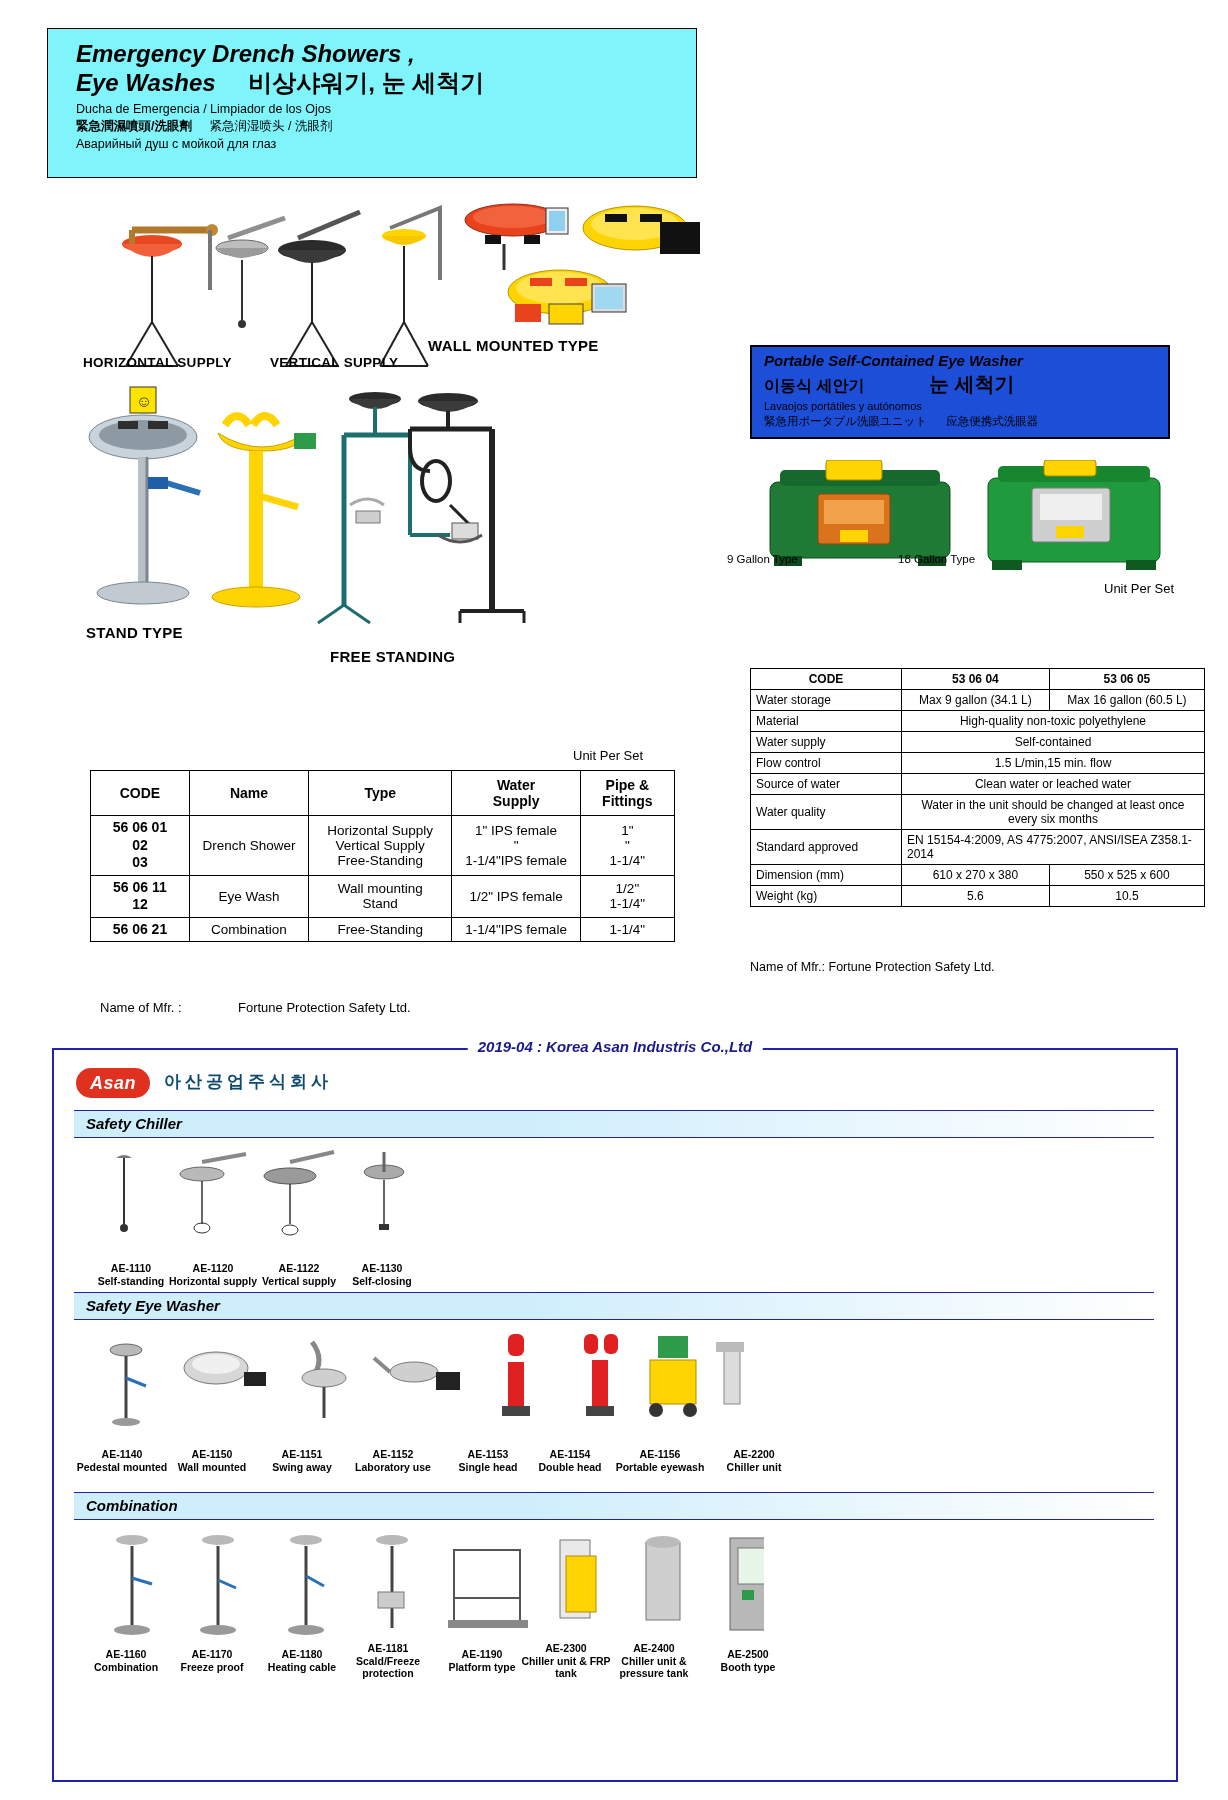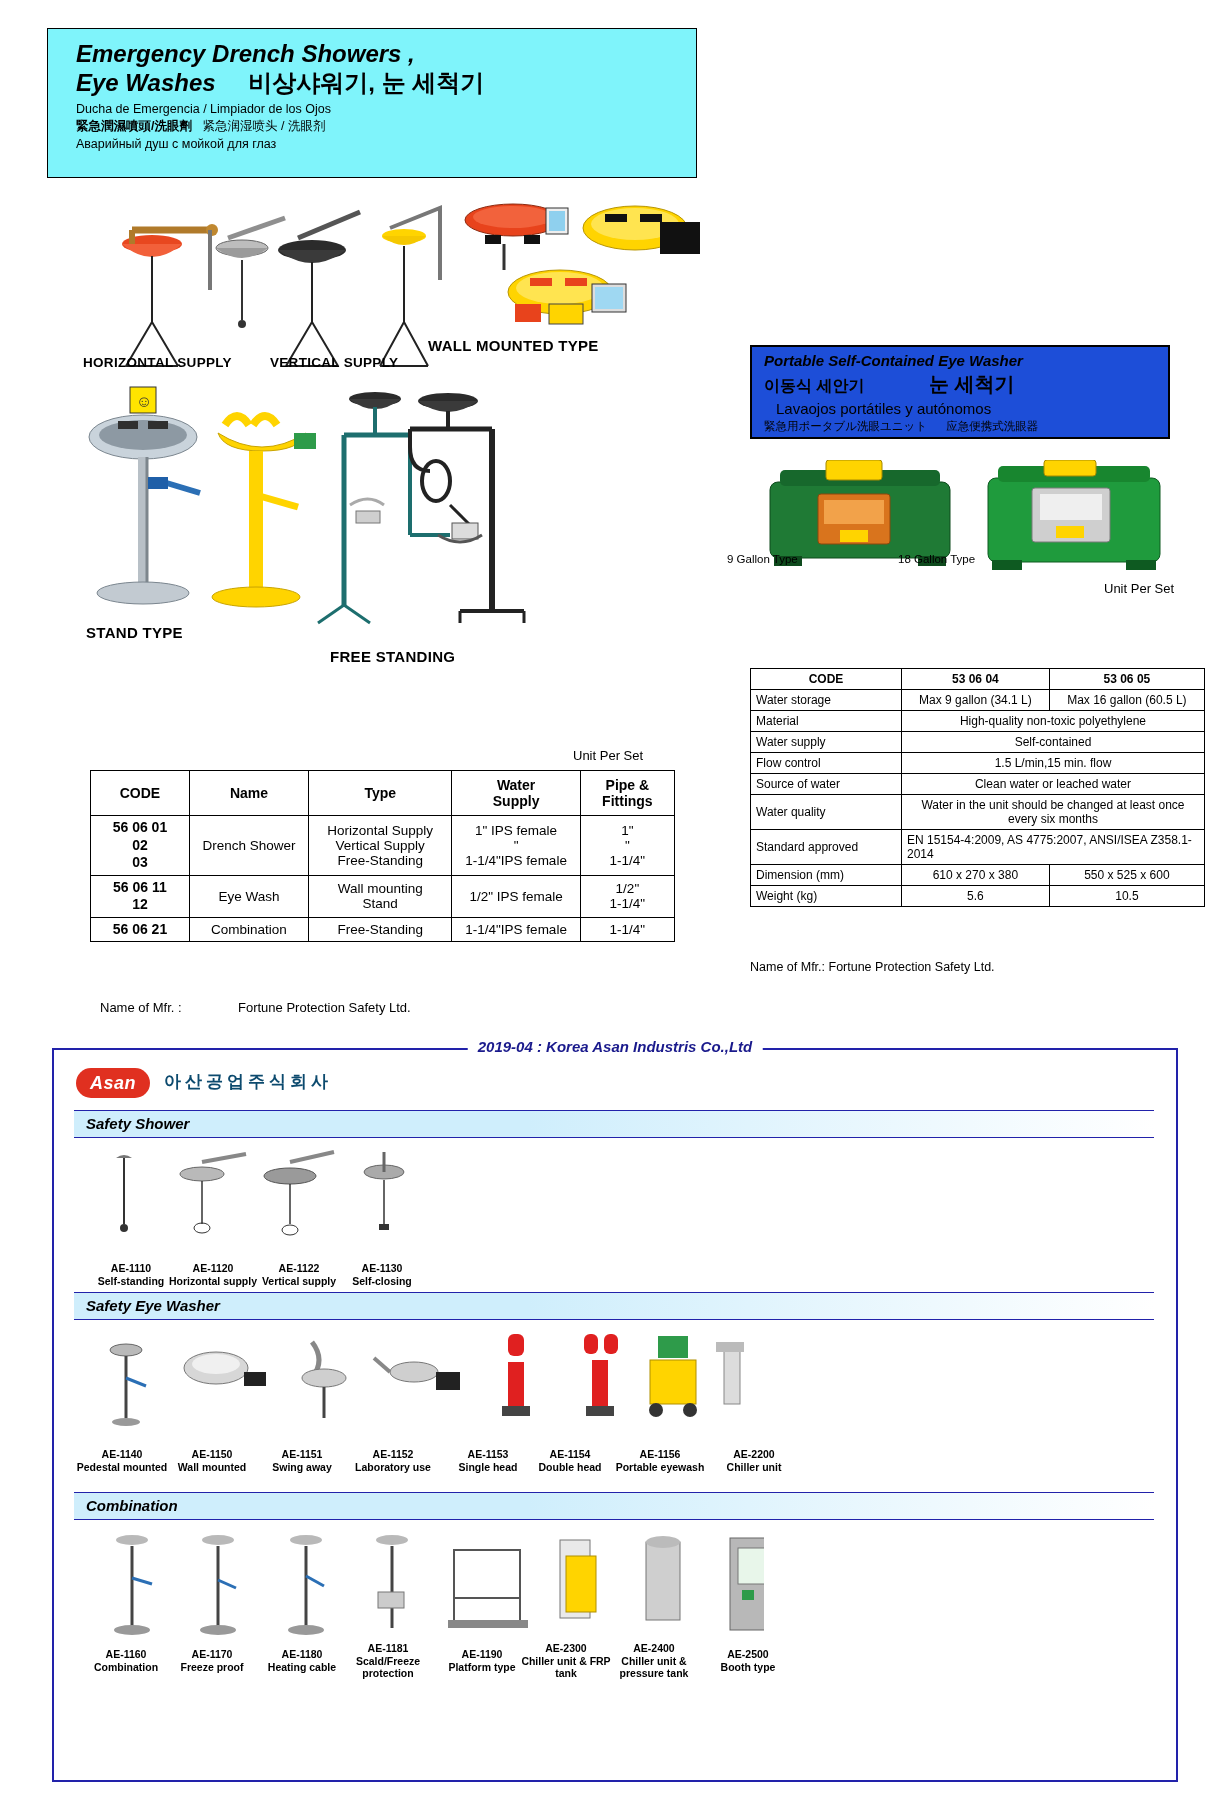--- a/index.html
+++ b/index.html
@@ -38,21 +38,21 @@
   svg{display:block;}
 
   
   .portbox{
     position:absolute;left:750px;top:345px;width:416px;height:90px;
     background:#1d4ed8;border:2px solid #000;
   }
   .portbox .p1{font-size:15px;font-weight:bold;font-style:italic;padding:5px 0 0 12px;}
   .portbox .p2{font-size:16px;font-weight:bold;padding:2px 0 0 12px;}
   .portbox .p2 .big{font-size:20px;margin-left:60px;}
-  .portbox .p3{font-size:15px;padding:1px 0 0 24px;line-height:1.35;}
+  .portbox .p3{font-size:11px;padding:1px 0 0 12px;line-height:1.35;}
   .portbox .p4{font-size:11.5px;padding:0 0 0 12px;}
 
   
   table{border-collapse:collapse;}
   .tbl-left{
     position:absolute;left:90px;top:770px;width:585px;
     font-size:13.5px;
   }
   .tbl-left td,.tbl-left th{
     border:1px solid #000;text-align:center;vertical-align:middle;padding:3px 2px;
@@ -110,21 +110,21 @@
       <div>Emergency Drench Showers ,</div>
       <div>
         <span>Eye Washes</span>
         <span class="kr" style="margin-left:26px;">비상샤워기, 눈 세척기</span>
       </div>
     </div>
     <div class="sub">
       <div>Ducha de Emergencia / Limpiador de los Ojos</div>
       <div>
         <span class="b">緊急潤濕噴頭/洗眼劑</span>
-        <span style="margin-left:7px;text-align:center;">紧急润湿喷头 / 洗眼剂</span>
+        <span style="margin-left:14px;text-align:center;">紧急润湿喷头 / 洗眼剂</span>
       </div>
       <div>Аварийный душ с мойкой для глаз</div>
     </div>
   </div>
 
   <svg class="ill" style="left:60px;top:200px;" width="640" height="180">
 
     <g>
       <path d="M72 30 L150 30" stroke="#b07a2a" stroke-width="7" fill="none"></path>
       <circle cx="152" cy="30" r="6" fill="#c08830"></circle>
@@ -399,21 +399,21 @@
     </table>
   <div style="position:absolute;left:100px;top:1000px;font-size:13px;">Name of Mfr. :</div>
   <div style="position:absolute;left:238px;top:1000px;font-size:13px;">Fortune Protection Safety Ltd.</div>
 
   <div class="asan">
     <div class="asan-title">2019-04 : Korea Asan Industris Co.,Ltd</div>
     <div class="asan-logo">Asan</div>
     <div class="asan-kr">아산공업주식회사</div>
 
     <div class="sec" style="top:60px;">
-      <span>Safety Shower</span>
+      <span>Safety Chiller</span>
     </div>
     <svg style="position:absolute;left:40px;top:100px;" width="350" height="105">
       <g>
           <path d="M30 6 L30 74" stroke="#333" stroke-width="2"></path>
           <path d="M22 8 q8 -6 16 0" fill="#777"></path>
           <circle cx="30" cy="78" r="4" fill="#333"></circle>
         </g>
       <g>
           <path d="M108 12 L152 4" stroke="#888" stroke-width="4"></path>
           <ellipse cx="108" cy="24" rx="22" ry="7" fill="#b9b9b9" stroke="#666"></ellipse>

